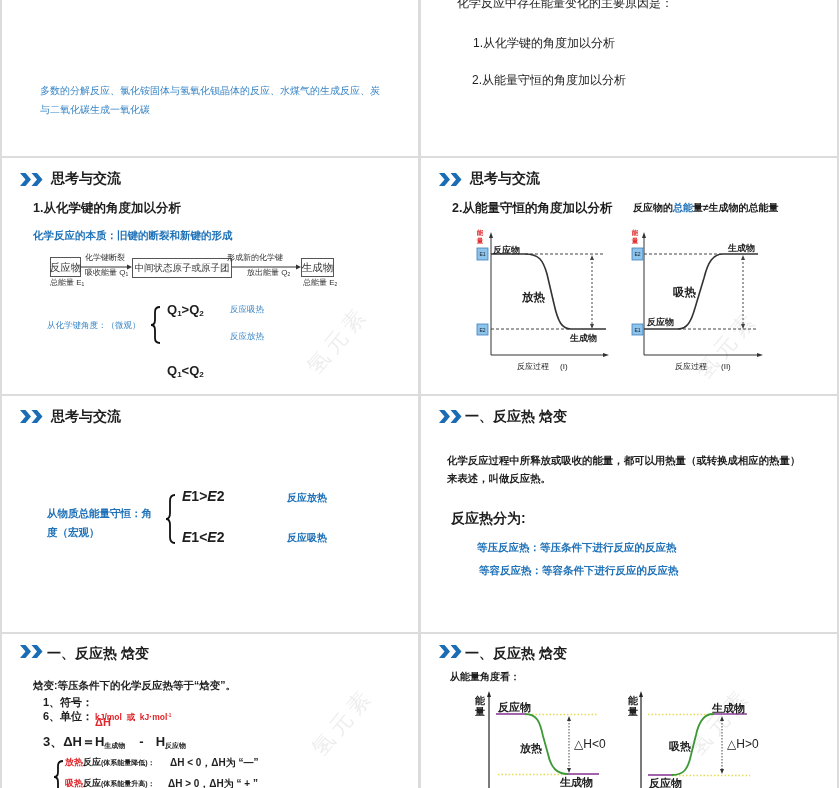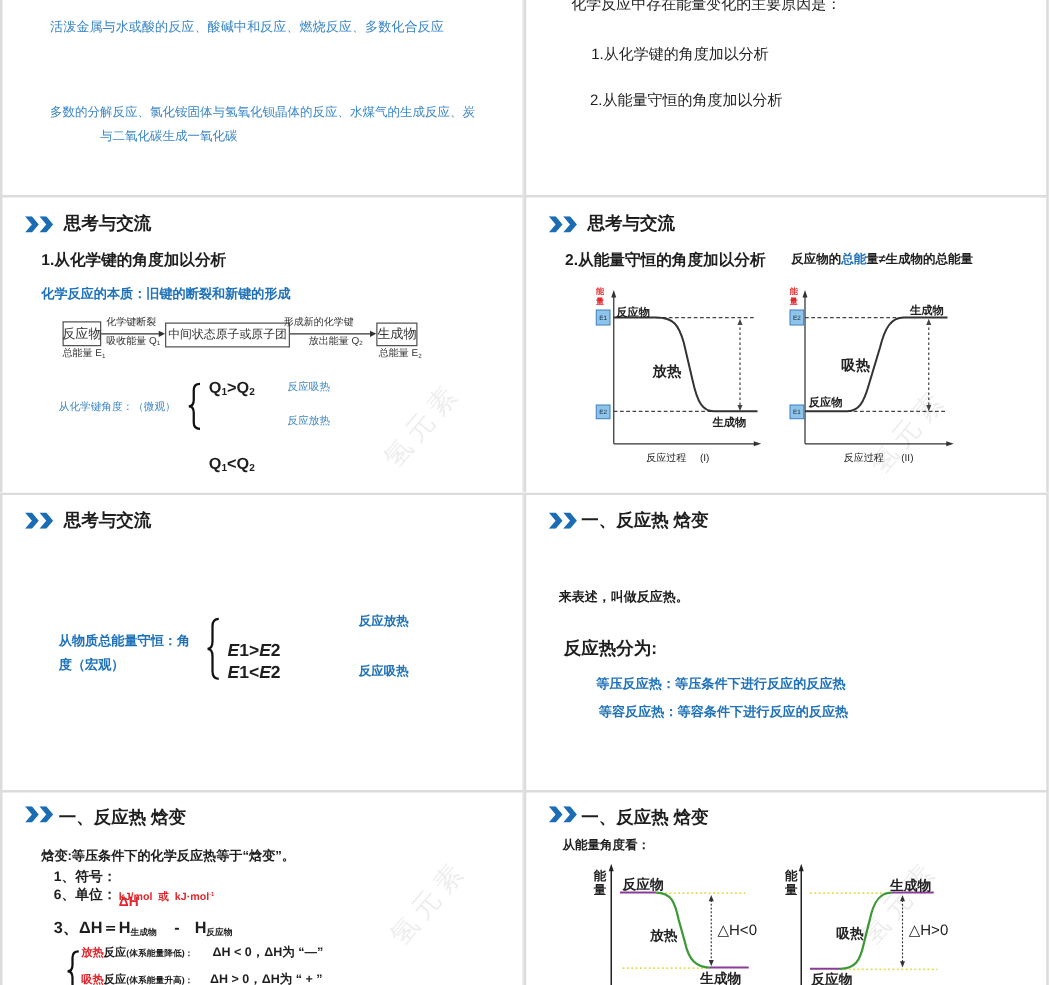--- a/index.html
+++ b/index.html
@@ -21,23 +21,22 @@
 .flowbox{position:absolute;border:1px solid #555;box-sizing:border-box;display:flex;align-items:center;justify-content:center;color:#333;white-space:nowrap;line-height:1;}
 .ov{position:absolute;left:0;top:0;pointer-events:none;}
 .svgt{font-family:"Liberation Sans","DejaVu Sans",sans-serif;}
 </style>
 </head>
 <body>
 
 <div id="root">
 
   <div class="slide col-l" style="top:-82px;">
-    <div class="t lblue" style="left:40px;top:99px;font-size:10.5px;">活泼金属与水或酸的反应、酸碱中和反应、燃烧反应、多数化合反应</div>
     <div class="t lblue" style="left:40px;top:168px;font-size:10px;">多数的分解反应、氯化铵固体与氢氧化钡晶体的反应、水煤气的生成反应、炭</div>
-    <div class="t lblue" style="left:40px;top:187px;font-size:10px;margin-left:40px;">与二氧化碳生成一氧化碳</div>
+    <div class="t lblue" style="left:40px;top:187px;font-size:10px;">与二氧化碳生成一氧化碳</div>
   </div>
 
   <div class="slide col-r" style="top:-82px;">
     <div class="t dark" style="left:38px;top:79px;font-size:12px;">化学反应中存在能量变化的主要原因是：</div>
     <div class="t dark" style="left:54px;top:119px;font-size:12px;">1.从化学键的角度加以分析</div>
     <div class="t dark" style="left:53px;top:156px;font-size:12px;">2.从能量守恒的角度加以分析</div>
   </div>
 
   <div class="slide col-l" style="top:156px;">
     <svg class="chev" style="top:17px;" viewBox="0 0 23 13">
@@ -143,31 +142,32 @@
   <div class="slide col-l" style="top:394px;">
     <svg class="chev" style="top:16px;" viewBox="0 0 23 13">
         <path d="M0 0H5.5L11 6.5L5.5 13H0L5.5 6.5Z M11.5 0H17L22.5 6.5L17 13H11.5L17 6.5Z" fill="#1a6db4"></path>
       </svg>
     <div class="stitle" style="left:51px;top:15px;">思考与交流</div>
     <div class="t b blue" style="left:47px;top:114px;font-size:10.5px;">从物质总能量守恒：角</div>
     <div class="t b blue" style="left:47px;top:133px;font-size:10.5px;">度（宏观）</div>
     <svg class="ov" width="420" height="240">
       <path d="M175,101 Q170,101 170,107 L170,119 Q170,125 166,125 Q170,125 170,131 L170,143 Q170,149 175,149" fill="none" stroke="#111" stroke-width="1.8"></path>
     </svg>
-    <div class="t b dark" style="left:182px;top:95px;font-size:14px;margin-top:24px;"><i>E</i><span>1&gt;</span><i>E</i><span>2</span></div>
+    <div class="t b dark" style="left:182px;top:95px;font-size:14px;"><i>E</i><span>1&gt;</span><i>E</i><span>2</span></div>
     <div class="t b blue" style="left:287px;top:99px;font-size:10px;">反应放热</div>
     <div class="t b dark" style="left:182px;top:136px;font-size:14px;"><i>E</i><span>1&lt;</span><i>E</i><span>2</span></div>
     <div class="t b blue" style="left:287px;top:139px;font-size:10px;">反应吸热</div>
   </div>
 
   <div class="slide col-r" style="top:394px;">
     <svg class="chev" style="top:16px;" viewBox="0 0 23 13">
         <path d="M0 0H5.5L11 6.5L5.5 13H0L5.5 6.5Z M11.5 0H17L22.5 6.5L17 13H11.5L17 6.5Z" fill="#1a6db4"></path>
       </svg>
     <div class="stitle" style="left:46px;top:15px;">一、反应热  焓变</div>
+    <div class="t b dark" style="left:28px;top:62px;font-size:10.4px;">化学反应过程中所释放或吸收的能量，都可以用热量（或转换成相应的热量）</div>
     <div class="t b dark" style="left:28px;top:80px;font-size:10.4px;">来表述，叫做反应热。</div>
     <div class="t b dark" style="left:32px;top:117px;font-size:14px;">反应热分为:</div>
     <div class="t b blue" style="left:58px;top:148px;font-size:10.5px;">等压反应热：等压条件下进行反应的反应热</div>
     <div class="t b blue" style="left:60px;top:171px;font-size:10.5px;">等容反应热：等容条件下进行反应的反应热</div>
   </div>
 
   <div class="slide col-l" style="top:632px;">
     <svg class="chev" style="top:13px;" viewBox="0 0 23 13">
         <path d="M0 0H5.5L11 6.5L5.5 13H0L5.5 6.5Z M11.5 0H17L22.5 6.5L17 13H11.5L17 6.5Z" fill="#1a6db4"></path>
       </svg>

